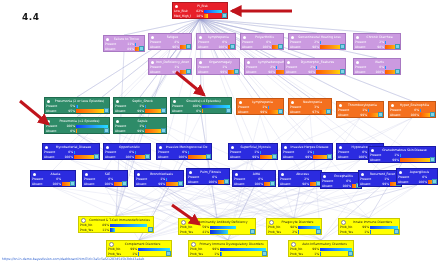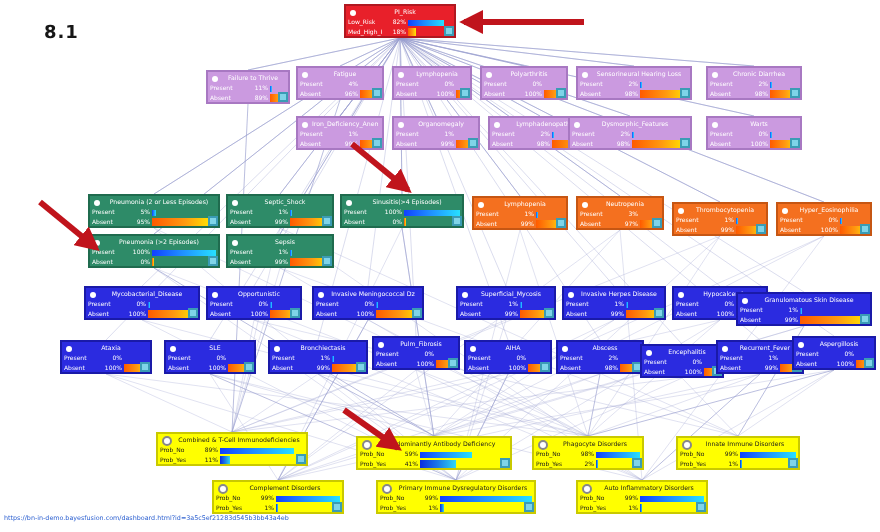--- a/index.html
+++ b/index.html
@@ -182,21 +182,21 @@
       <line x1="341" y1="189" x2="116" y2="216" stroke="#9aa0cf" stroke-width="0.4" opacity="0.38"></line>
       <line x1="341" y1="189" x2="369" y2="218" stroke="#9aa0cf" stroke-width="0.4" opacity="0.38"></line>
       <line x1="341" y1="189" x2="228" y2="240" stroke="#9aa0cf" stroke-width="0.4" opacity="0.38"></line>
       <line x1="380" y1="187" x2="294" y2="218" stroke="#9aa0cf" stroke-width="0.4" opacity="0.38"></line>
       <line x1="380" y1="187" x2="139" y2="240" stroke="#9aa0cf" stroke-width="0.4" opacity="0.38"></line>
       <line x1="417" y1="185" x2="217" y2="218" stroke="#9aa0cf" stroke-width="0.4" opacity="0.38"></line>
       <line x1="417" y1="185" x2="369" y2="218" stroke="#9aa0cf" stroke-width="0.4" opacity="0.38"></line>
       <line x1="417" y1="185" x2="321" y2="240" stroke="#9aa0cf" stroke-width="0.4" opacity="0.38"></line>
     </svg>
 
-  <div class="fig-label">8.1</div>
+  <div class="fig-label">4.4</div>
 
   <div id="nodes-layer">
       <div class="node t-red" style="left: 172px; top: 2px; width: 56px; height: 17px;">
         <div class="nhead">
           <span class="dot"></span>
           <span class="ntitle">PI_Risk</span>
         </div>
         <div class="nrows">
           <div class="nrow">
             <span class="rlab">Low_Risk</span>

